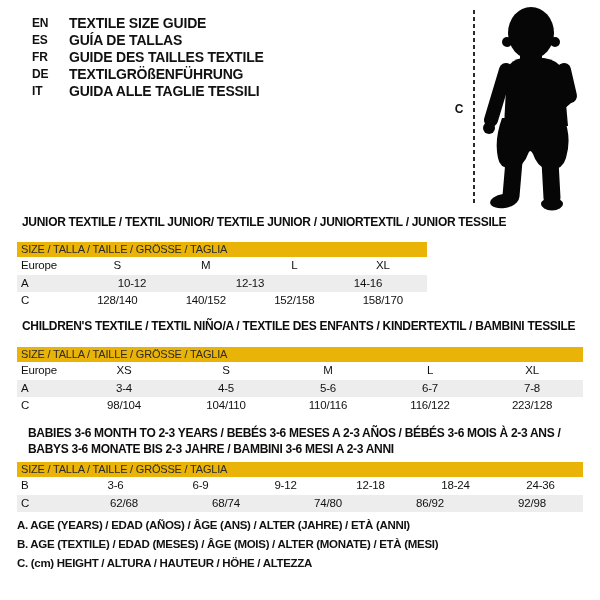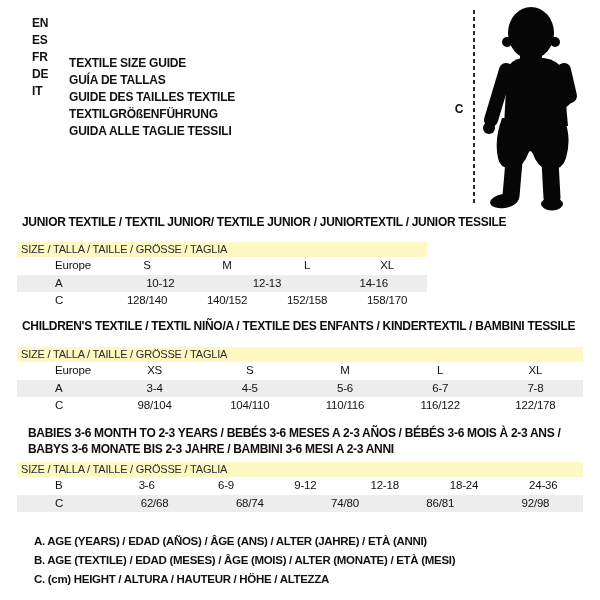--- a/index.html
+++ b/index.html
@@ -5,43 +5,43 @@
   html,body{margin:0;padding:0;background:#fff;}
   .page{
     position:relative;width:600px;height:600px;background:#fff;overflow:hidden;
     font-family:"Liberation Sans","DejaVu Sans",sans-serif;color:#111;
     letter-spacing:-0.2px;
   }
   
   .lang-block{position:absolute;left:32px;top:15px;}
   .lang-row{display:flex;height:17px;line-height:17px;}
   .lang-code{width:37px;font-weight:700;font-size:12px;}
-  .lang-title{font-weight:700;font-size:12px;white-space:nowrap;margin-top:40px;}
+  .lang-title{font-weight:700;font-size:14px;white-space:nowrap;}
   
   .measure-line{
     position:absolute;left:473px;top:10px;width:2px;height:196px;
     background:repeating-linear-gradient(to bottom,#2a2a2a 0 4px,transparent 4px 7px);
   }
   .measure-label{position:absolute;left:450px;top:102px;width:18px;text-align:center;
     font-weight:700;font-size:12px;}
   .baby-svg{position:absolute;left:480px;top:6px;}
   
   .sec-title{position:absolute;font-weight:700;font-size:12px;line-height:16px;
     color:#0d0d0d;white-space:nowrap;letter-spacing:-0.3px;}
   .sec-title.wrap{white-space:normal;margin-left:6px;}
   
   .tbl{position:absolute;font-size:11.5px;}
-  .size-bar{height:15px;line-height:15px;background:#fef9c3;color:#2b2b2b;
+  .size-bar{height:15px;line-height:15px;background:#eab308;color:#2b2b2b;
     padding-left:4px;font-size:11px;}
   .trow{display:flex;height:17.5px;line-height:17.5px;}
   .trow.shade{background:#ededed;}
-  .tlbl{width:52px;padding-left:4px;margin-left:34px;}
+  .tlbl{width:52px;padding-left:4px;}
   .tval{flex:1;text-align:center;}
   
-  .footnotes{position:absolute;left:17px;top:532px;margin-left:17px;}
+  .footnotes{position:absolute;left:17px;top:516px;}
   .fnote{font-weight:700;font-size:11.5px;line-height:19px;white-space:nowrap;letter-spacing:-0.3px;}
 </style>
 </head>
 <body>
 
 <div class="page">
 
   <div class="lang-block">
     <div class="lang-row">
       <span class="lang-code">EN</span>
@@ -136,42 +136,42 @@
       <span class="tval">5-6</span>
       <span class="tval">6-7</span>
       <span class="tval">7-8</span>
     </div>
     <div class="trow">
       <span class="tlbl">C</span>
       <span class="tval">98/104</span>
       <span class="tval">104/110</span>
       <span class="tval">110/116</span>
       <span class="tval">116/122</span>
-      <span class="tval">122/178</span>
+      <span class="tval">223/128</span>
     </div>
   </div>
 
   <div class="sec-title wrap" style="left:22px;top:425px;width:568px;">BABIES 3-6 MONTH TO 2-3 YEARS / BEBÉS 3-6 MESES A 2-3 AÑOS / BÉBÉS 3-6 MOIS À 2-3 ANS / BABYS 3-6 MONATE BIS 2-3 JAHRE / BAMBINI 3-6 MESI A 2-3 ANNI</div>
   <div class="tbl" style="left:17px;top:462px;width:566px;">
     <div class="size-bar">SIZE / TALLA / TAILLE / GRÖSSE / TAGLIA</div>
     <div class="trow">
       <span class="tlbl">B</span>
       <span class="tval">3-6</span>
       <span class="tval">6-9</span>
       <span class="tval">9-12</span>
       <span class="tval">12-18</span>
       <span class="tval">18-24</span>
       <span class="tval">24-36</span>
     </div>
     <div class="trow shade">
       <span class="tlbl">C</span>
       <span class="tval">62/68</span>
       <span class="tval">68/74</span>
       <span class="tval">74/80</span>
-      <span class="tval">86/81</span>
+      <span class="tval">86/92</span>
       <span class="tval">92/98</span>
     </div>
   </div>
 
   <div class="footnotes">
     <div class="fnote">A. AGE (YEARS) / EDAD (AÑOS) / ÂGE (ANS) / ALTER (JAHRE) / ETÀ (ANNI)</div>
     <div class="fnote">B. AGE (TEXTILE) / EDAD (MESES) / ÂGE (MOIS) / ALTER (MONATE) / ETÀ (MESI)</div>
     <div class="fnote">C. (cm) HEIGHT / ALTURA / HAUTEUR / HÖHE / ALTEZZA</div>
   </div>
 

